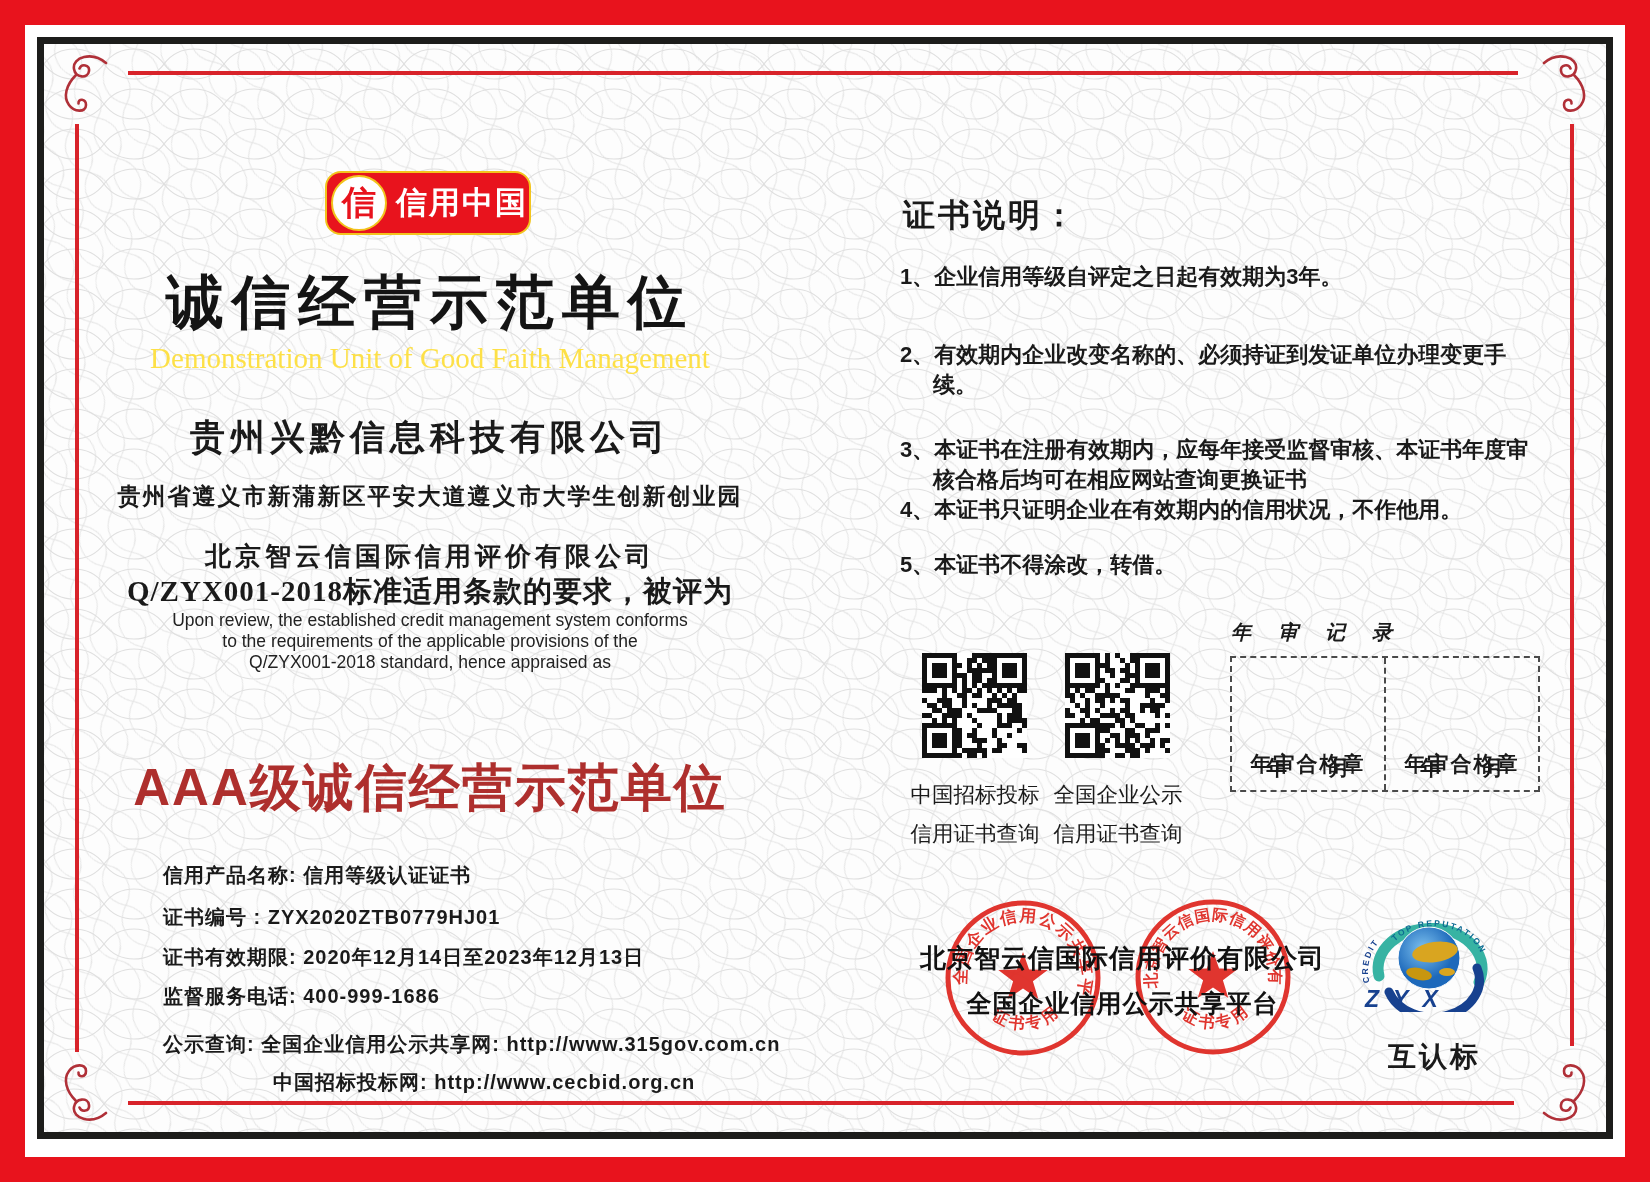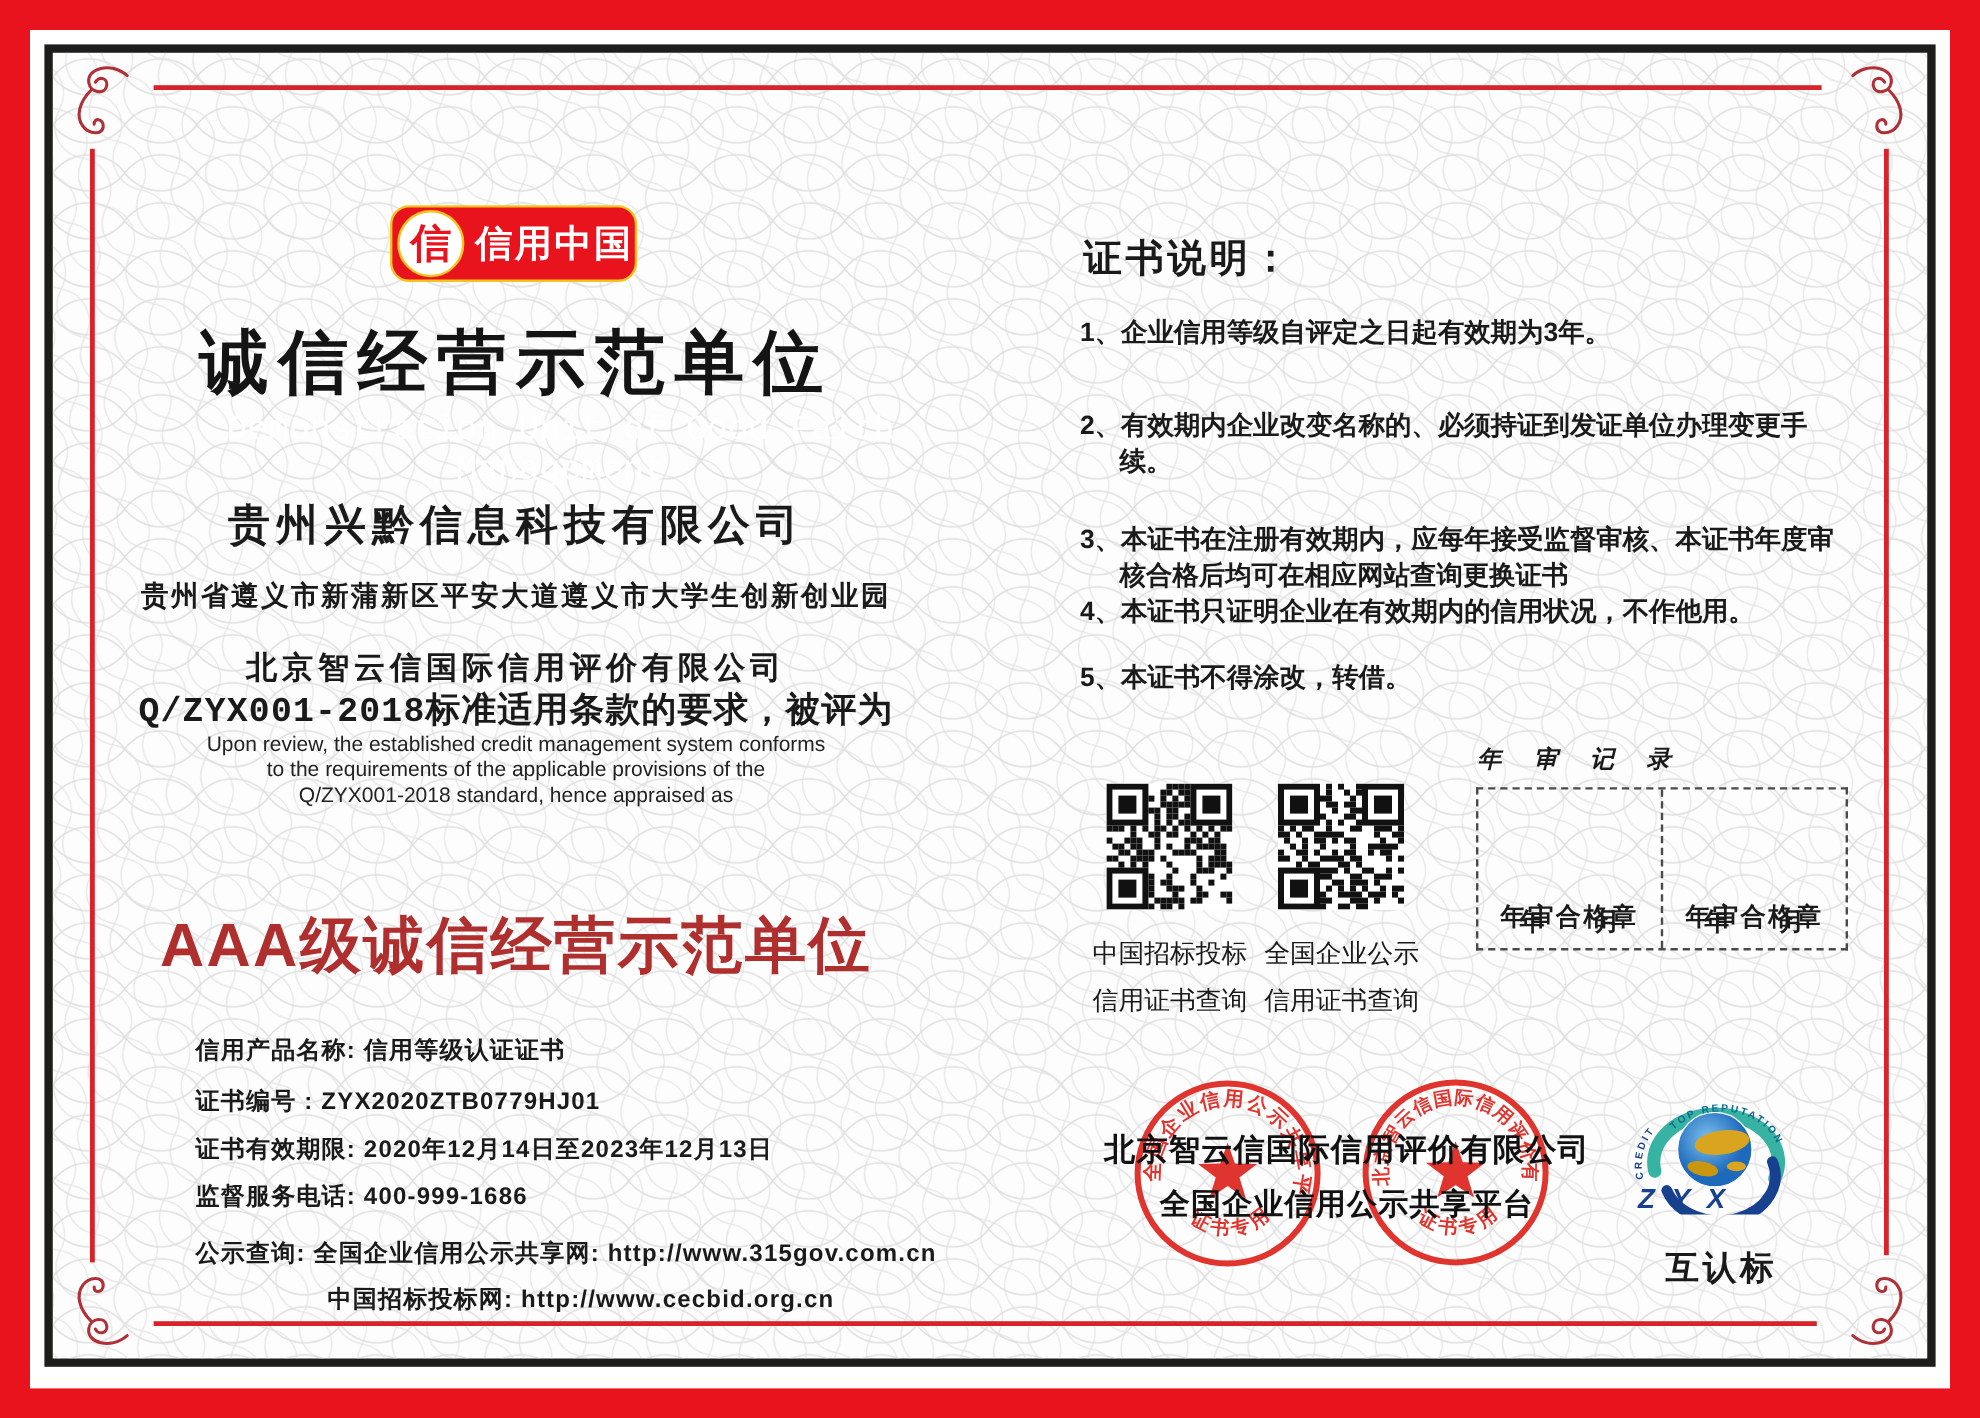--- a/index.html
+++ b/index.html
@@ -5,32 +5,32 @@
   html,body{margin:0;padding:0;background:#555;}
   .cert{position:relative;width:1650px;height:1182px;background:#e8131d;overflow:hidden;
         font-family:"Liberation Sans","DejaVu Sans",sans-serif;color:#1a1a1a;}
   .abs{position:absolute;}
   .white-mat{left:25px;top:25px;right:25px;bottom:25px;background:#ffffff;}
   .black-frame{left:37px;top:37px;width:1576px;height:1102px;border:7px solid #1d1d1b;box-sizing:border-box;background:#fdfdfd;}
   .pattern{left:44px;top:44px;}
   .redline{background:#d8232a;z-index:1;}
   .flourish{width:48px;height:60px;z-index:1;}
   .c{text-align:center;}
-  .serif{font-family:Liberation Mono, monospace;text-align:center;}
+  .serif{font-family:Liberation Serif, serif;text-align:center;}
   
   .badge{left:325px;top:171px;width:206px;height:64px;background:#e8131d;border:2px solid #f2c41d;
          border-radius:16px;box-sizing:border-box;z-index:2;}
   .badge-circle{position:absolute;left:4px;top:2px;width:56px;height:56px;border-radius:50%;
                 background:#fff;border:2px solid #f2c41d;box-sizing:border-box;
                 display:flex;align-items:center;justify-content:center;
                 font-weight:900;font-size:34px;color:#e8131d;}
   .badge-text{position:absolute;left:66px;top:0;height:60px;width:138px;display:flex;align-items:center;
               justify-content:center;color:#fff;font-size:31px;font-weight:900;letter-spacing:2px;}
   .title{left:75px;width:710px;top:264px;font-size:58px;font-weight:900;letter-spacing:8px;color:#141414;z-index:2;}
-  .title-en{left:75px;width:710px;top:342px;font-size:29px;color:#ffffff;z-index:2;margin-left:37px;}
+  .title-en{left:75px;width:710px;top:342px;font-size:29px;color:#fde047;z-index:2;}
   .company{left:55px;width:750px;top:414px;font-size:35px;font-weight:900;letter-spacing:5px;z-index:2;}
   .address{left:55px;width:750px;top:481px;font-size:23px;font-weight:800;letter-spacing:2px;z-index:2;}
   .stmt1{left:75px;width:710px;top:539px;font-size:26px;font-weight:700;letter-spacing:4px;z-index:2;}
   .stmt2{left:75px;width:710px;top:572px;font-size:29px;font-weight:700;letter-spacing:1px;z-index:2;}
   .stmt-en{left:75px;width:710px;top:610px;font-size:17.5px;line-height:21px;color:#222;z-index:2;}
   .award{left:55px;width:750px;top:718px;font-size:51px;font-weight:900;letter-spacing:2px;color:#ae2f2d;z-index:2;margin-top:36px;}
   .detail{left:163px;font-size:20px;font-weight:700;letter-spacing:1px;z-index:2;}
   .notes-title{left:903px;top:194px;font-size:32px;font-weight:800;letter-spacing:3px;z-index:2;}
   .notes{left:900px;top:262px;width:648px;z-index:2;}
   .note{font-size:22px;font-weight:600;line-height:30px;padding-left:33px;text-indent:-33px;}

